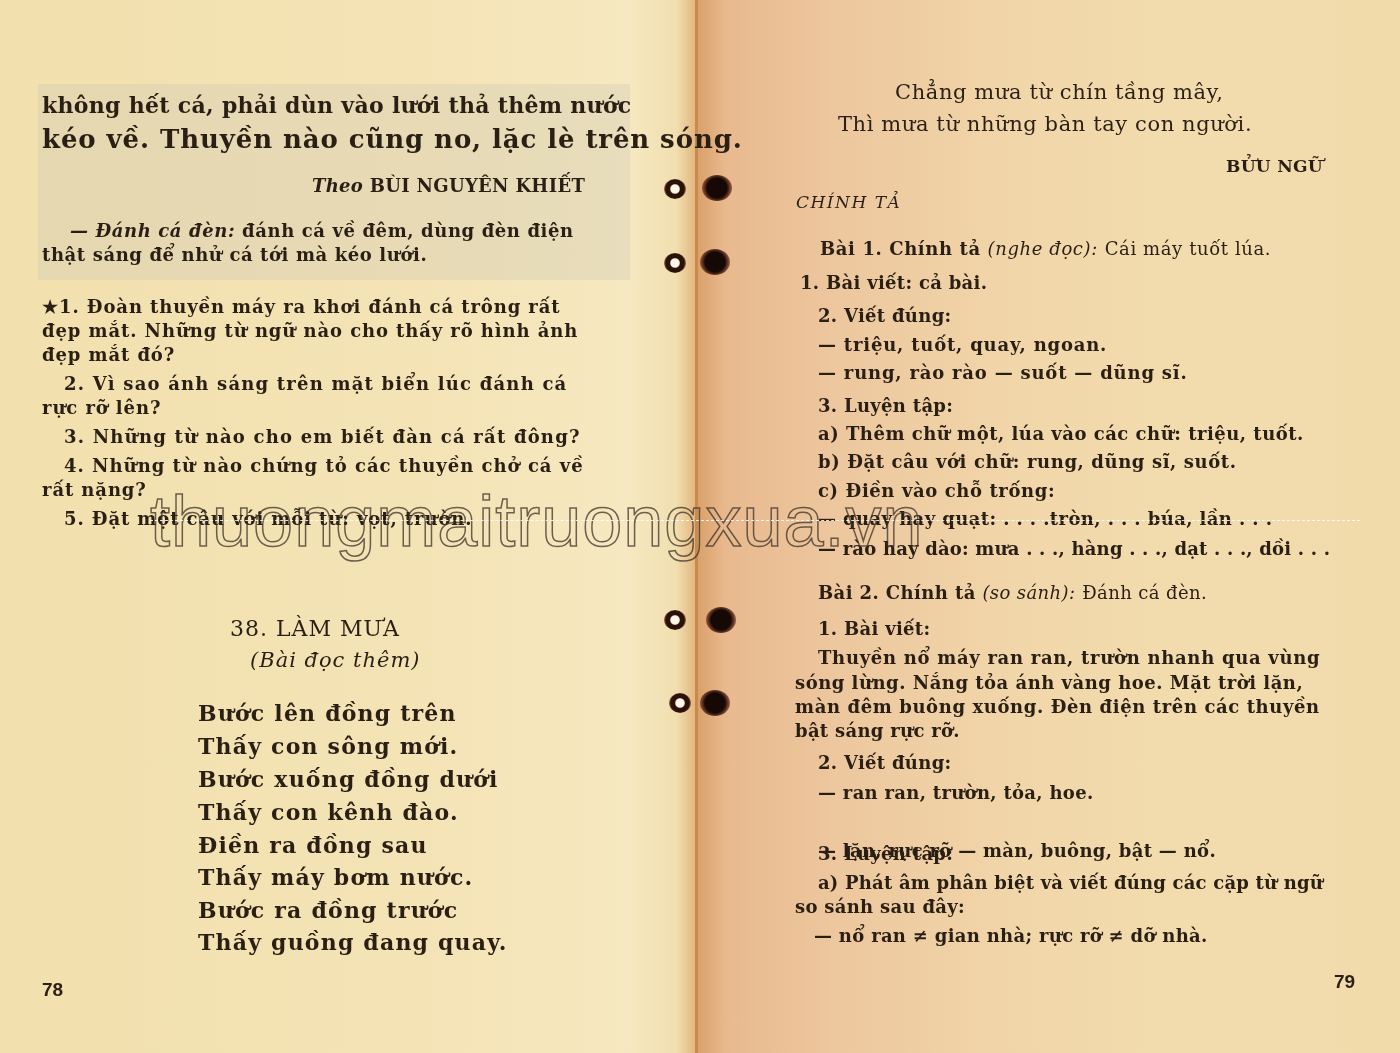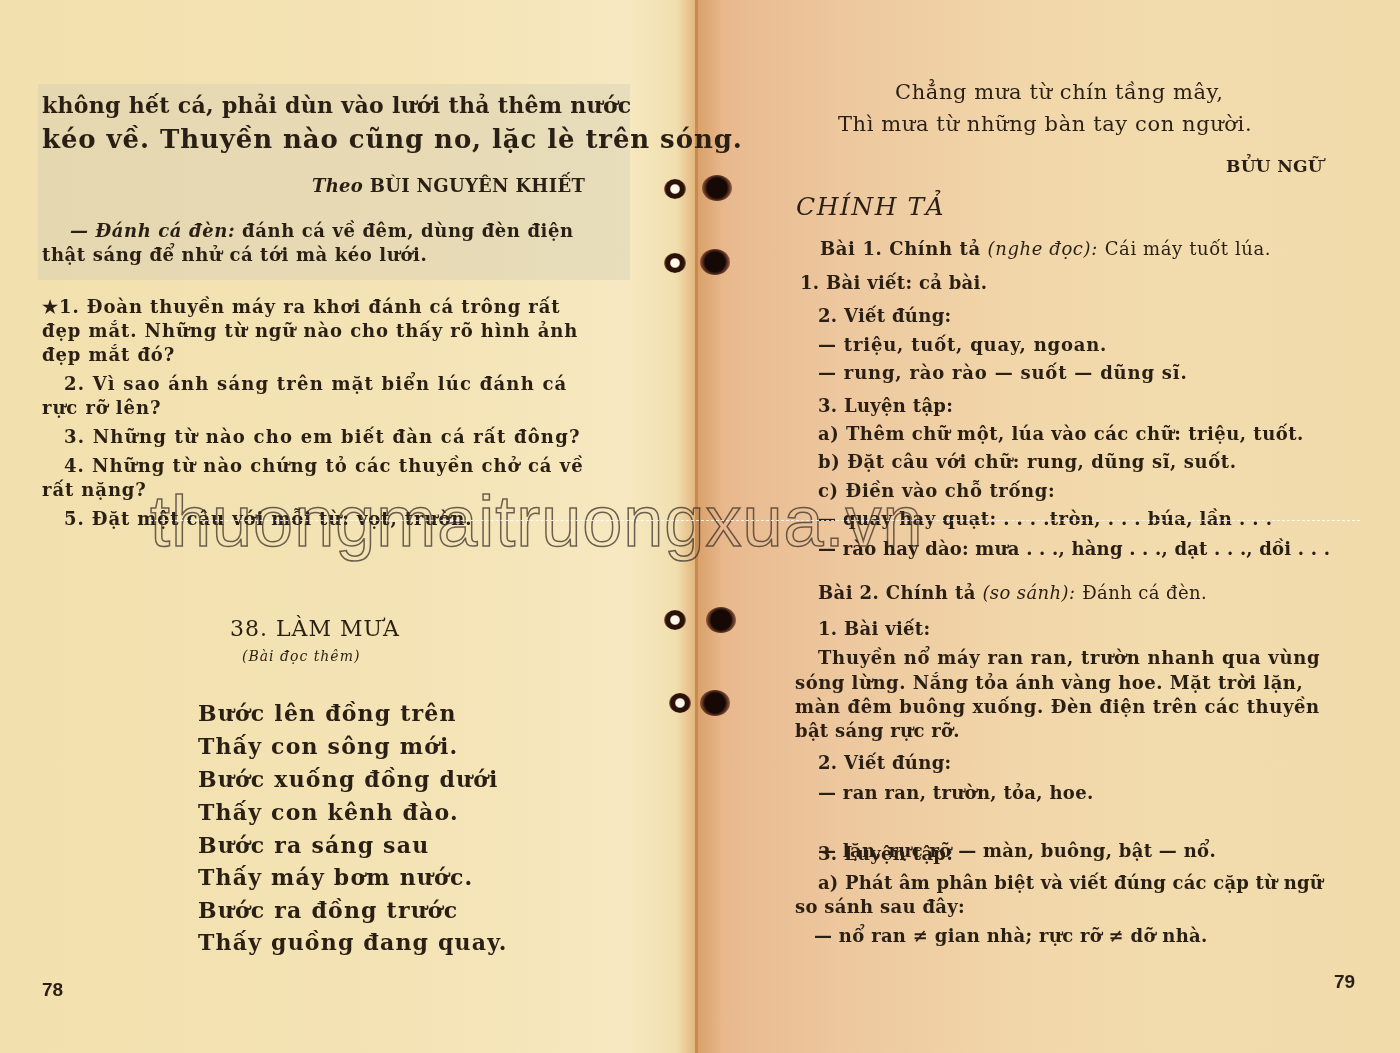--- a/index.html
+++ b/index.html
@@ -44,46 +44,46 @@
 <div class="txt sm" style="left:42px;top:320px;letter-spacing:0.9px;">đẹp mắt. Những từ ngữ nào cho thấy rõ hình ảnh</div>
 <div class="txt sm" style="left:42px;top:344px;letter-spacing:0.9px;">đẹp mắt đó?</div>
 <div class="txt sm" style="left:64px;top:373px;letter-spacing:1.2px;">2. Vì sao ánh sáng trên mặt biển lúc đánh cá</div>
 <div class="txt sm" style="left:42px;top:397px;letter-spacing:0.9px;">rực rỡ lên?</div>
 <div class="txt sm" style="left:64px;top:426px;letter-spacing:1.2px;">3. Những từ nào cho em biết đàn cá rất đông?</div>
 <div class="txt sm" style="left:64px;top:455px;letter-spacing:1.0px;">4. Những từ nào chứng tỏ các thuyền chở cá về</div>
 <div class="txt sm" style="left:42px;top:479px;letter-spacing:0.9px;">rất nặng?</div>
 <div class="txt sm" style="left:64px;top:508px;letter-spacing:0.9px;">5. Đặt một câu với mỗi từ: vọt, trườn.</div>
 
 <div class="txt" style="left:230px;top:616px;font-size:22px;font-weight:normal;letter-spacing:1px;">38. LÀM MƯA</div>
-<div class="txt it" style="left:242px;top:648px;font-size:14px;font-weight:normal;letter-spacing:1px;">(Bài đọc thêm)</div>
+<div class="txt it" style="left:250px;top:648px;font-size:21px;font-weight:normal;letter-spacing:1px;">(Bài đọc thêm)</div>
 
 <div class="txt poem" style="left:198px;top:700px;">Bước lên đồng trên</div>
 <div class="txt poem" style="left:198px;top:733px;">Thấy con sông mới.</div>
 <div class="txt poem" style="left:198px;top:766px;">Bước xuống đồng dưới</div>
 <div class="txt poem" style="left:198px;top:799px;">Thấy con kênh đào.</div>
-<div class="txt poem" style="left:198px;top:832px;">Bước ra sáng sau</div>
+<div class="txt poem" style="left:198px;top:832px;">Điền ra đồng sau</div>
 <div class="txt poem" style="left:198px;top:864px;">Thấy máy bơm nước.</div>
 <div class="txt poem" style="left:198px;top:897px;">Bước ra đồng trước</div>
 <div class="txt poem" style="left:198px;top:929px;">Thấy guồng đang quay.</div>
 
 <div class="pnum" style="left:42px;top:979px;">78</div>
 
 <div class="hole hole-l" style="left:664px;top:179px;"></div>
 <div class="hole hole-r" style="left:702px;top:175px;"></div>
 <div class="hole hole-l" style="left:664px;top:253px;"></div>
 <div class="hole hole-r" style="left:700px;top:249px;"></div>
 <div class="hole hole-l" style="left:664px;top:610px;"></div>
 <div class="hole hole-r" style="left:706px;top:607px;"></div>
 <div class="hole hole-l" style="left:669px;top:693px;"></div>
 <div class="hole hole-r" style="left:700px;top:690px;"></div>
 
 <div class="txt" style="left:895px;top:80px;font-size:21px;font-weight:normal;letter-spacing:0.6px;">Chẳng mưa từ chín tầng mây,</div>
 <div class="txt" style="left:838px;top:112px;font-size:21px;font-weight:normal;letter-spacing:0.6px;">Thì mưa từ những bàn tay con người.</div>
 <div class="txt sm" style="left:1214px;top:156px;font-size:17px;margin-left:12px;">BỬU NGỮ</div>
-<div class="txt it" style="left:796px;top:192px;font-size:25px;font-weight:normal;letter-spacing:1.5px;">CHÍNH TẢ</div>
+<div class="txt it" style="left:796px;top:192px;font-size:17px;font-weight:normal;letter-spacing:1.5px;">CHÍNH TẢ</div>
 
 <div class="txt sm" style="left:820px;top:238px;letter-spacing:0.6px;">
   <span>Bài 1. Chính tả</span>
   <span class="it" style="font-weight:normal;">(nghe đọc):</span>
   <span style="font-weight:normal;">Cái máy tuốt lúa.</span>
 </div>
 <div class="txt sm" style="left:800px;top:272px;">1. Bài viết: cả bài.</div>
 <div class="txt sm" style="left:818px;top:305px;">2. Viết đúng:</div>
 <div class="txt sm" style="left:818px;top:334px;letter-spacing:0.8px;">— triệu, tuốt, quay, ngoan.</div>
 <div class="txt sm" style="left:818px;top:362px;letter-spacing:0.8px;">— rung, rào rào — suốt — dũng sĩ.</div>

